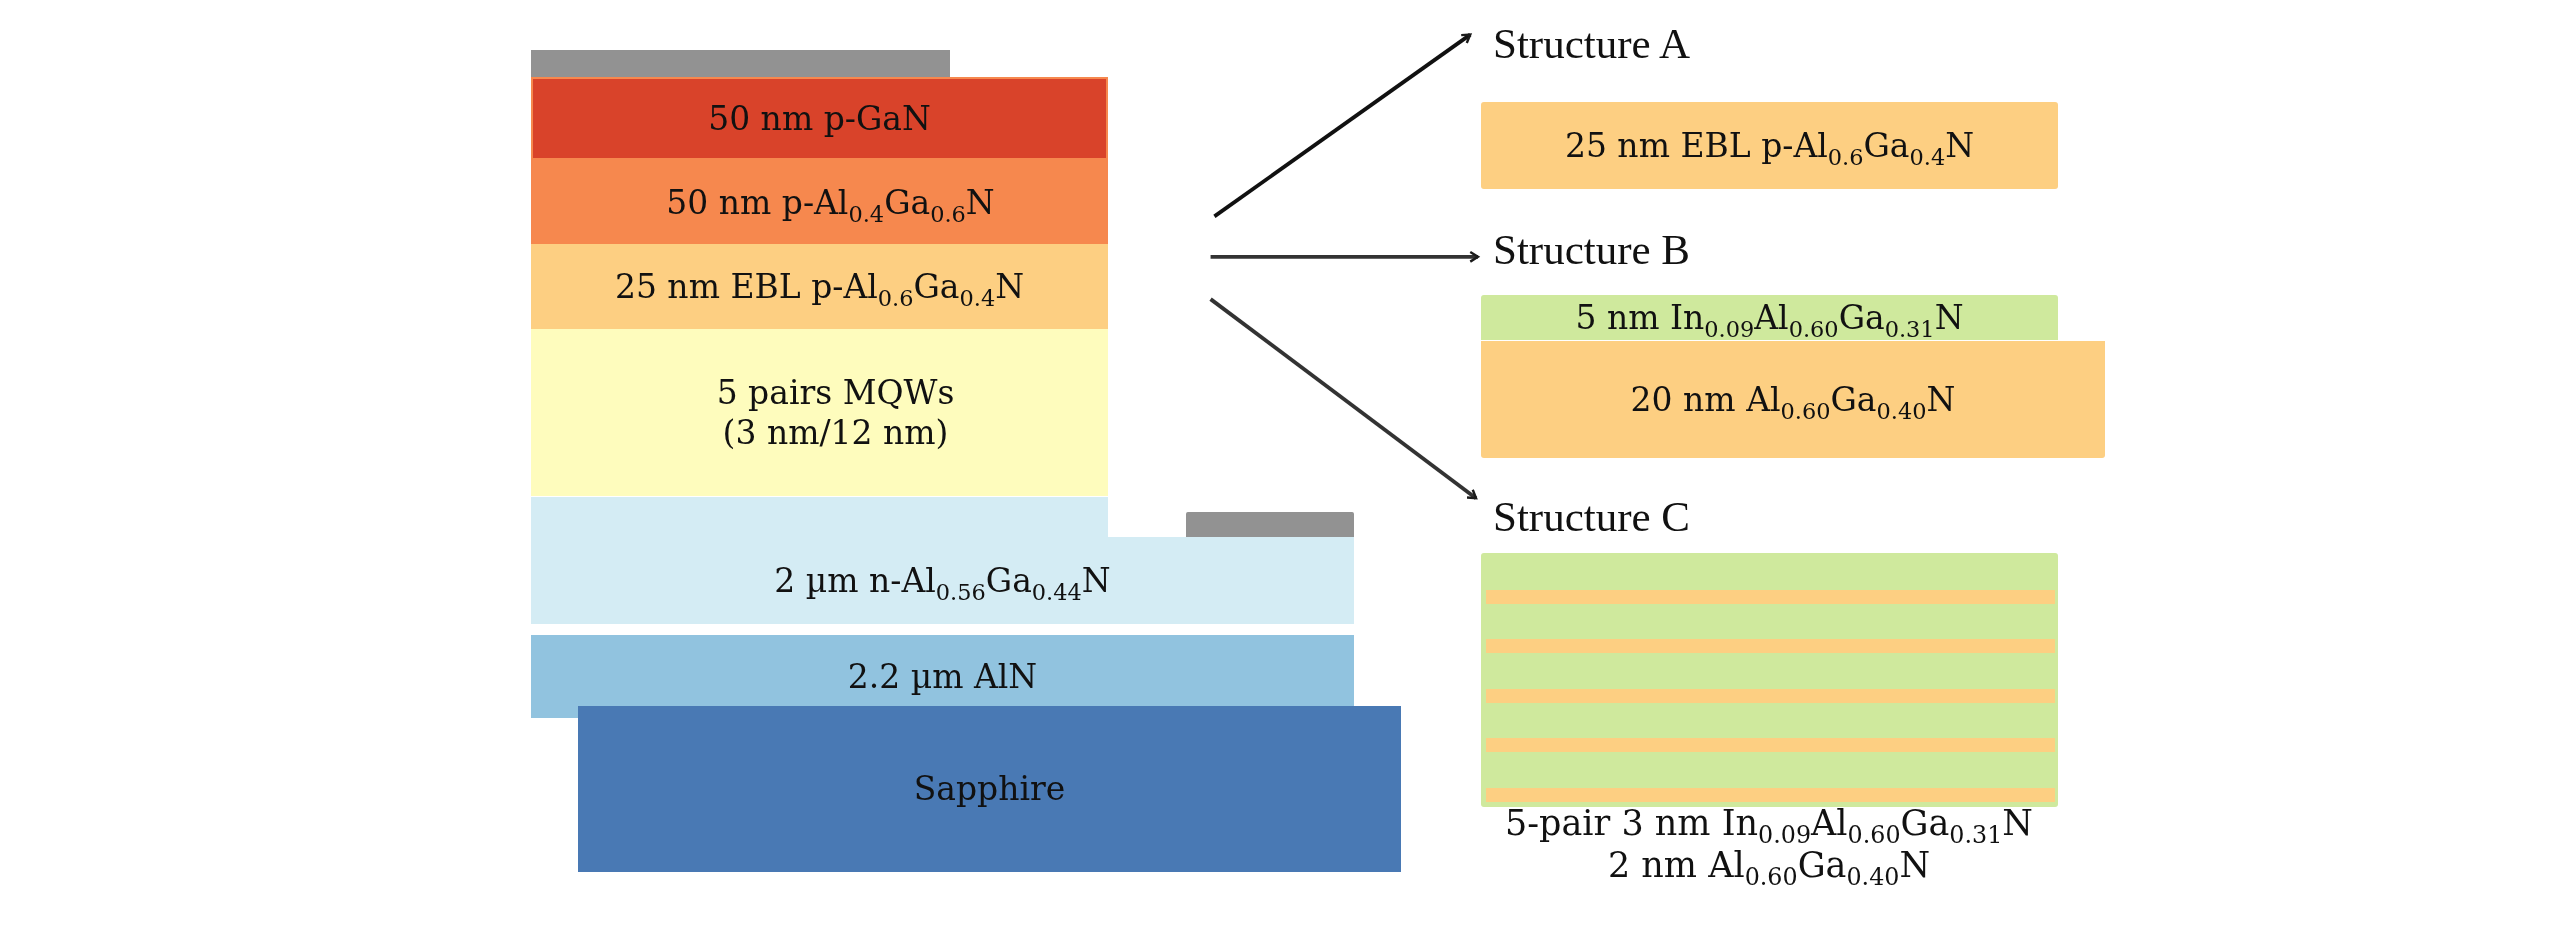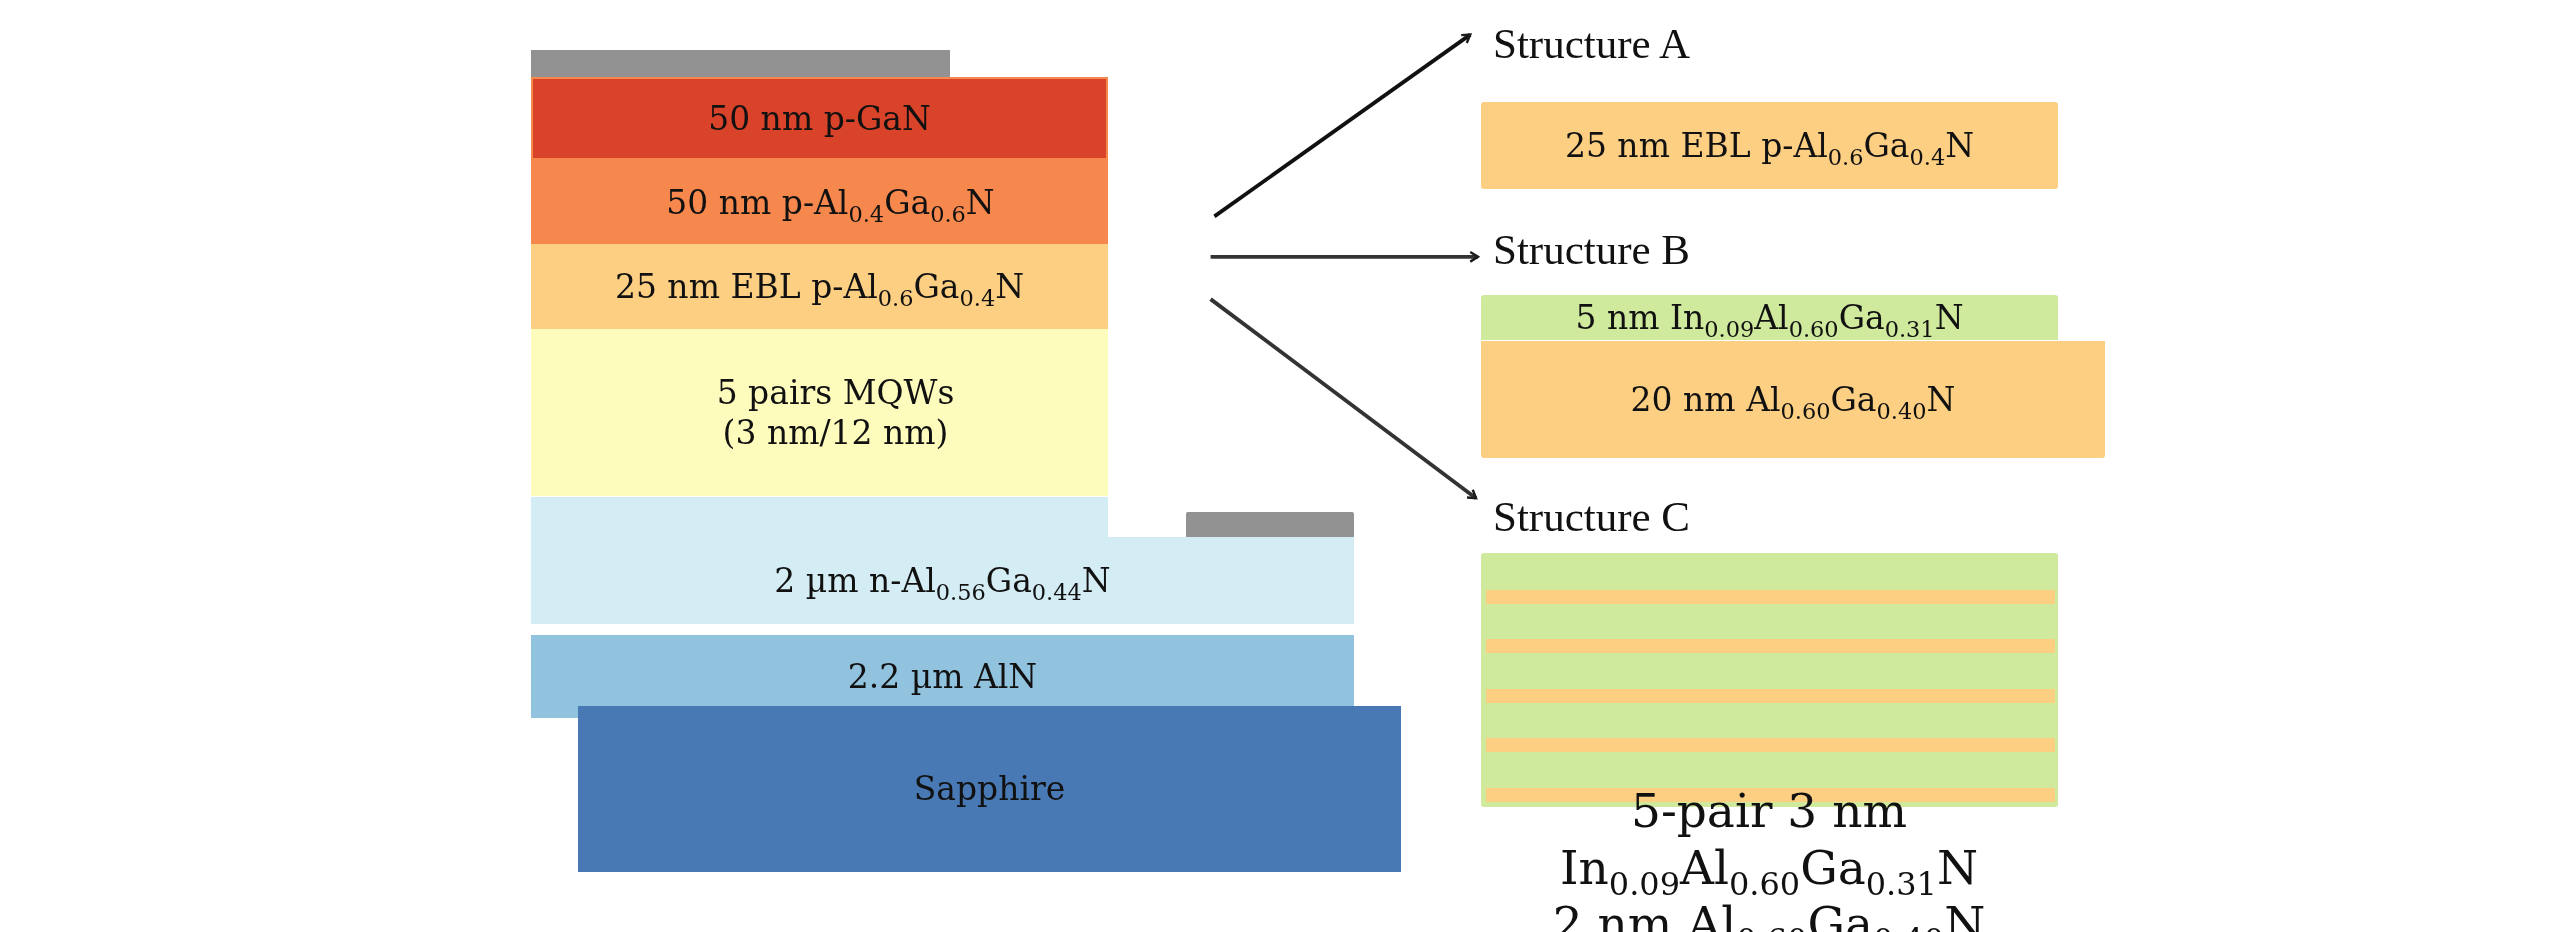--- a/index.html
+++ b/index.html
@@ -71,17 +71,17 @@
   </div>
 
 <div class="abs lbl" style="left:1493px;top:492px;">Structure C</div>
 <div class="abs" id="struct-c-box" style="left:1481px;top:553px;width:577px;height:254px;background:#cfe99d;border-radius:2.9px;">
     <div class="abs stripe" style="left: 4.8px; right: 2.9px; top: 37px; height: 13.5px;"></div>
     <div class="abs stripe" style="left: 4.8px; right: 2.9px; top: 86px; height: 13.5px;"></div>
     <div class="abs stripe" style="left: 4.8px; right: 2.9px; top: 136px; height: 13.5px;"></div>
     <div class="abs stripe" style="left: 4.8px; right: 2.9px; top: 185px; height: 13.5px;"></div>
     <div class="abs stripe" style="left: 4.8px; right: 2.9px; top: 235px; height: 13.5px;"></div>
   </div>
-<div class="abs layer multi" style="left:1443px;top:820px;width:652px;height:96px;font-size:47px;">
+<div class="abs layer multi" style="left:1443px;top:796px;width:652px;height:96px;font-size:35px;">
     <span>5-pair 3 nm In<sub>0.09</sub>Al<sub>0.60</sub>Ga<sub>0.31</sub>N</span>
     <span>2 nm Al<sub>0.60</sub>Ga<sub>0.40</sub>N</span>
   </div>
 
 
 </body></html>

